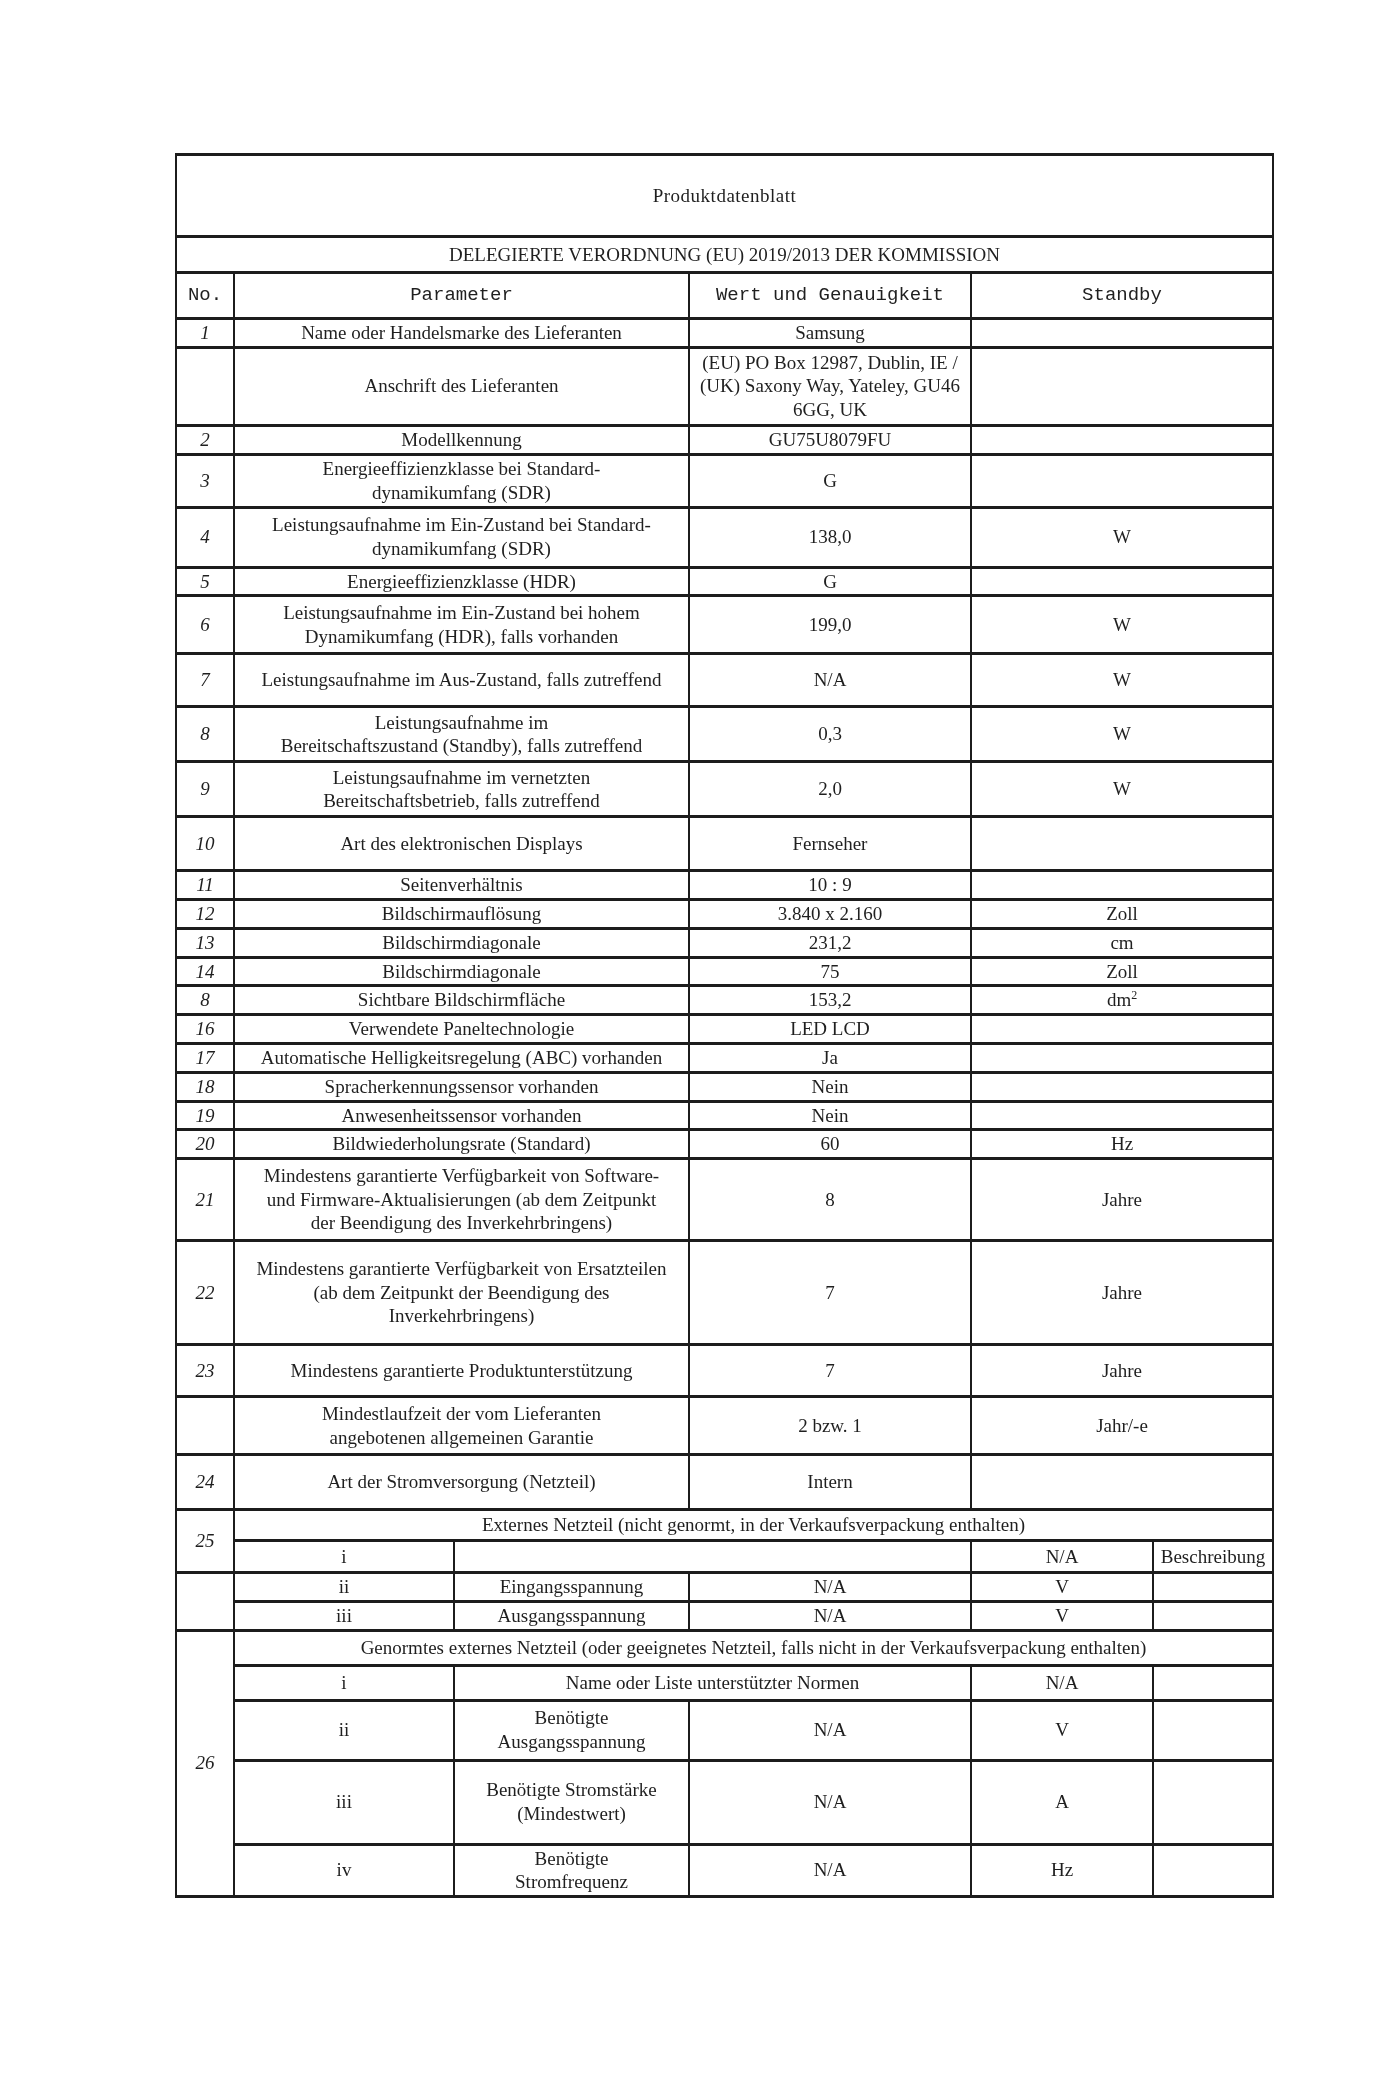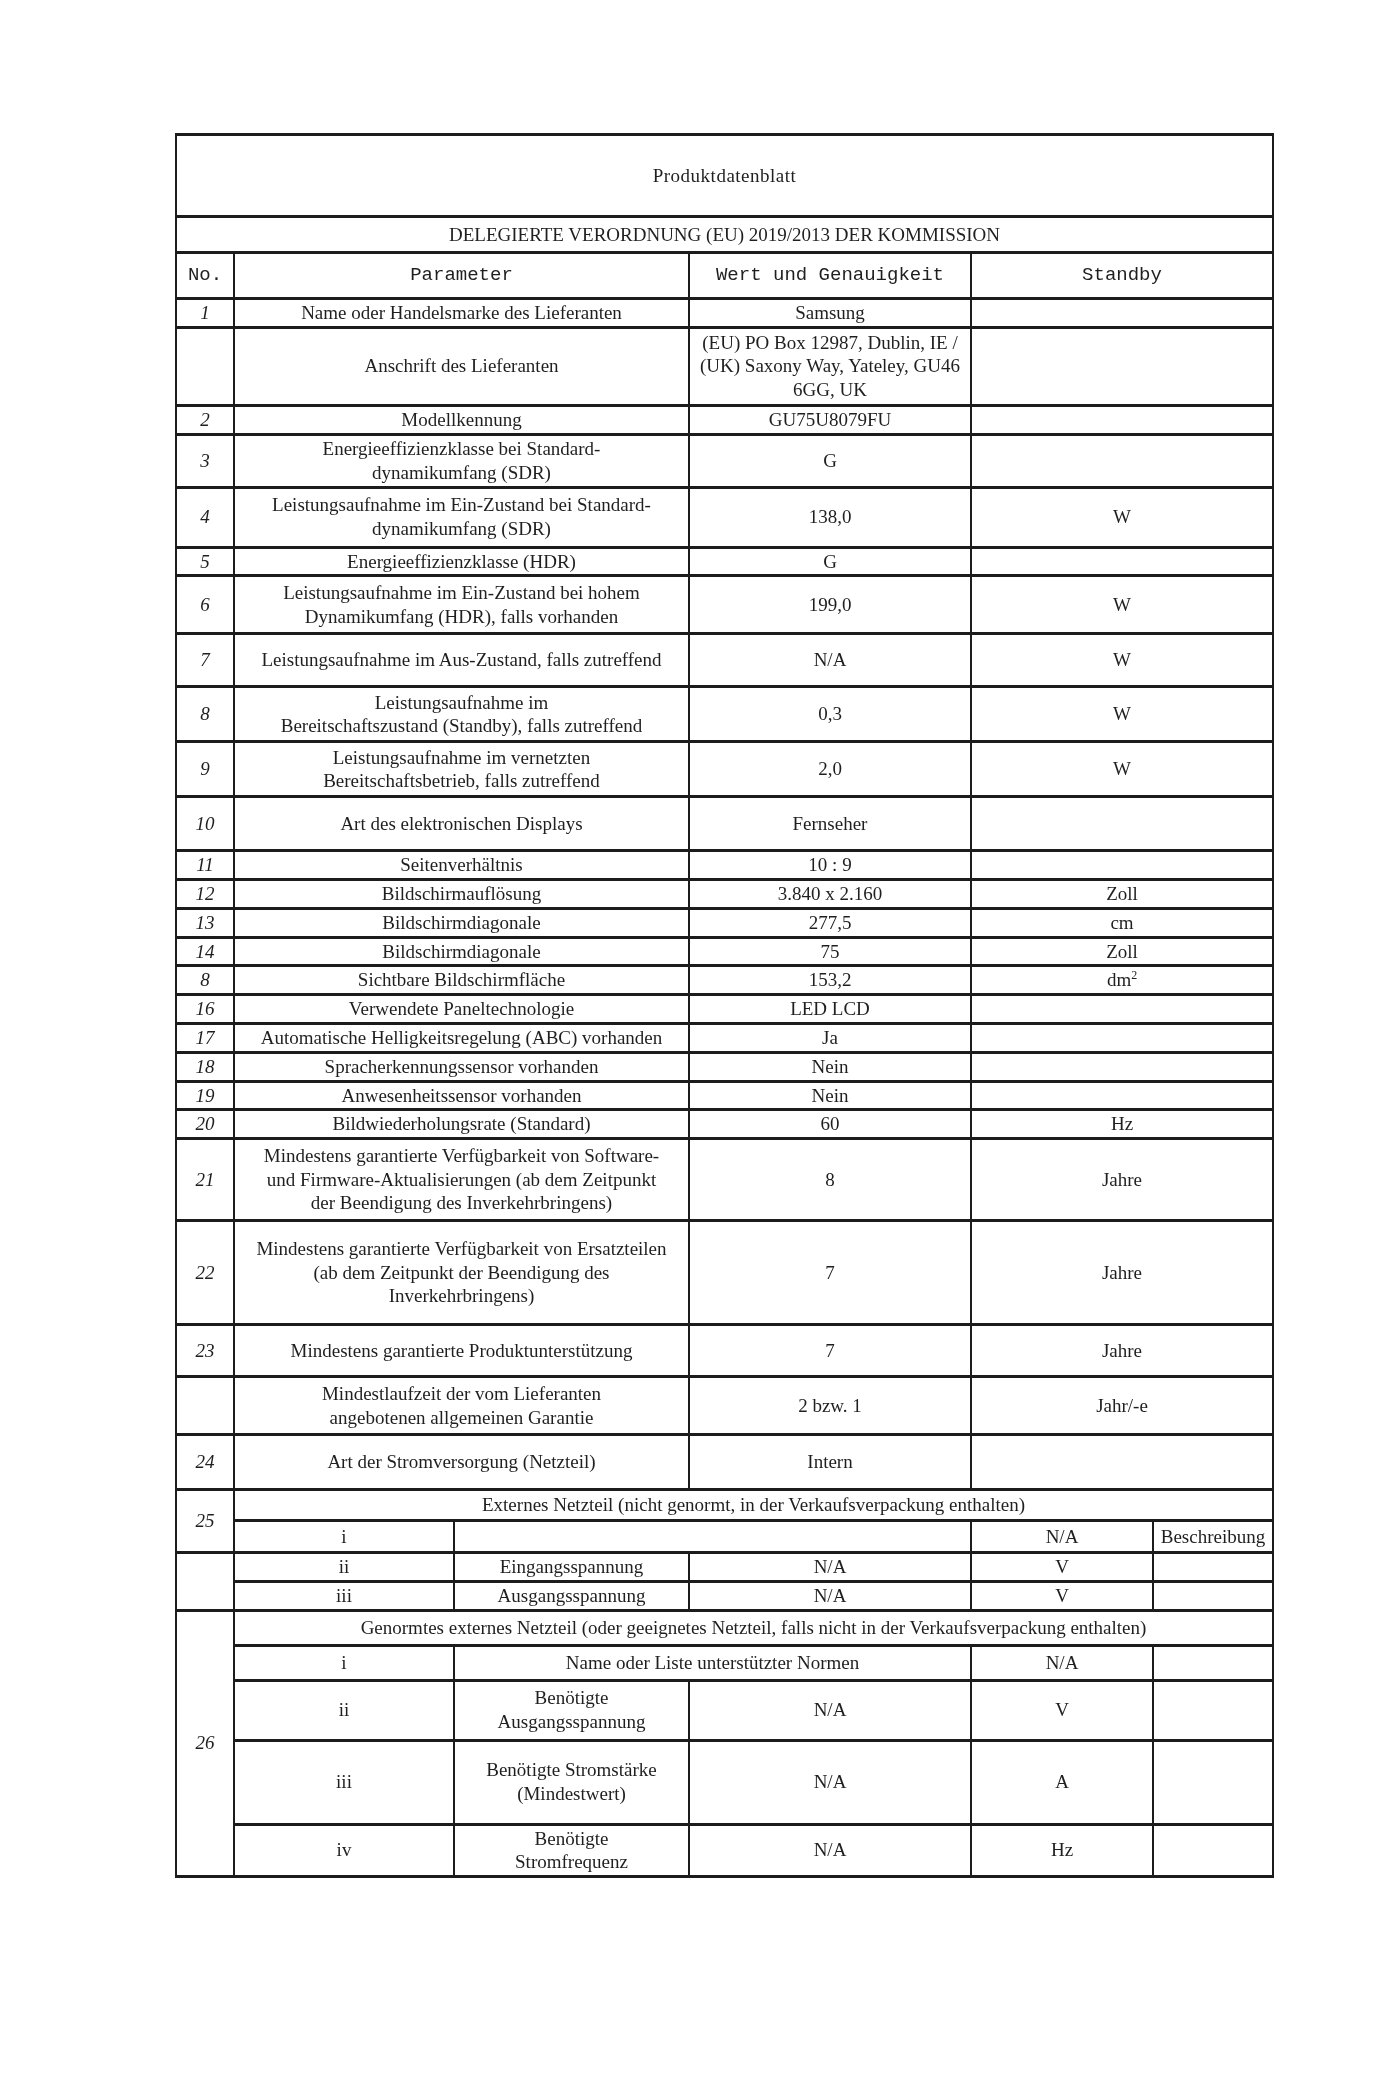--- a/index.html
+++ b/index.html
@@ -14,20 +14,21 @@
   .sheet {
     position: absolute;
     left: 175px;
     top: 133px;
     width: 1097px;
   }
   table.ds {
     border-collapse: collapse;
     table-layout: fixed;
     width: 1097px;
+    margin-top: 20px;
   }
   table.ds td {
     border-left: 2px solid #1c1c1c;
     border-right: 2px solid #1c1c1c;
     border-top: 3px solid #1c1c1c;
     border-bottom: 3px solid #1c1c1c;
     text-align: center;
     vertical-align: middle;
     padding: 1px 4px;
     font-size: 19px;
@@ -157,21 +158,21 @@
       </tr>
       <tr style="height:28px">
         <td class="no">12</td>
         <td class="pre" colspan="2">Bildschirmauflösung</td>
         <td class="pre">3.840 x 2.160</td>
         <td colspan="2">Zoll</td>
       </tr>
       <tr style="height:27px">
         <td class="no">13</td>
         <td class="pre" colspan="2">Bildschirmdiagonale</td>
-        <td class="pre">277,5</td>
+        <td class="pre">231,2</td>
         <td colspan="2">cm</td>
       </tr>
       <tr style="height:27px">
         <td class="no">14</td>
         <td class="pre" colspan="2">Bildschirmdiagonale</td>
         <td class="pre">75</td>
         <td colspan="2">Zoll</td>
       </tr>
       <tr style="height:28px">
         <td class="no">8</td>

